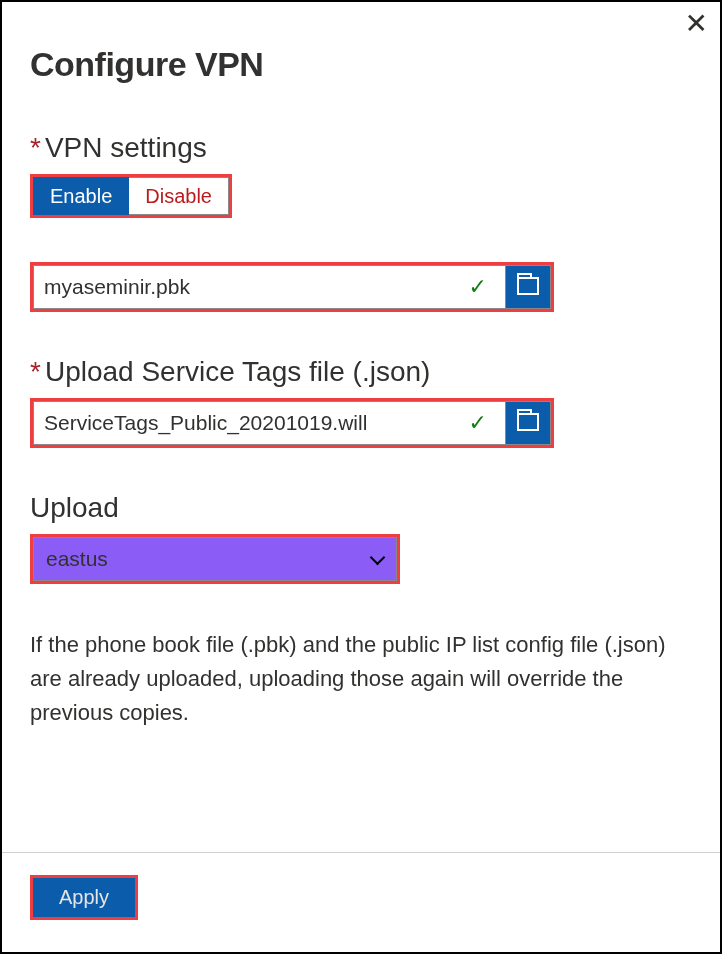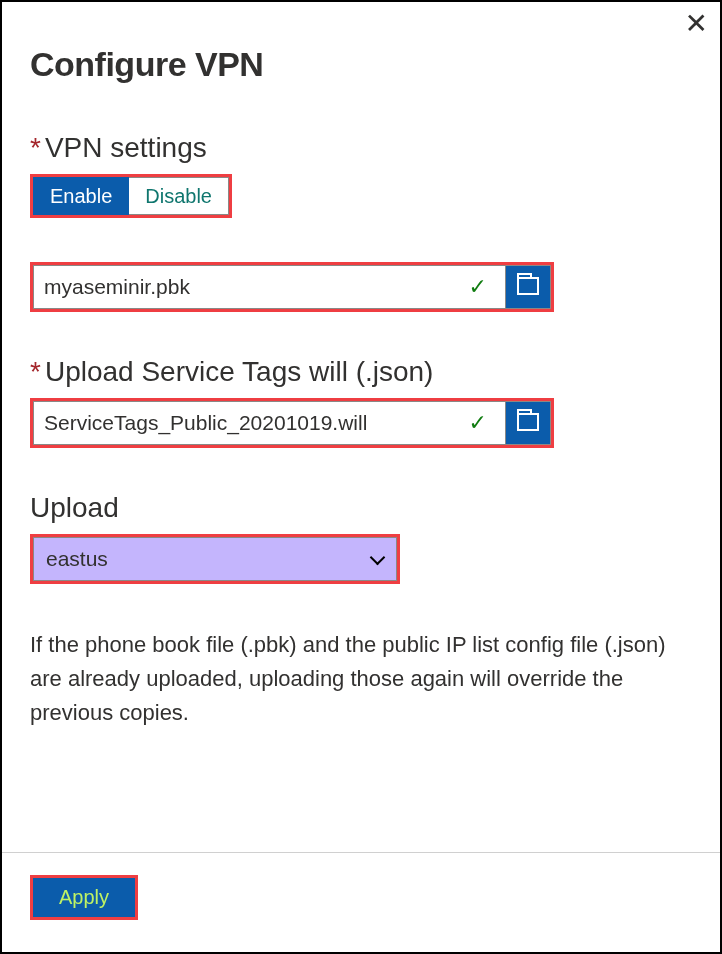--- a/index.html
+++ b/index.html
@@ -45,21 +45,21 @@
       border: 3px solid #ef3e42;
       height: 44px;
       justify-content: space-between;
     }
     .seg button {
       border: 1px solid #8a8886;
       background: #fff;
       font-size: 20px;
       padding: 4px 16px;
       cursor: pointer;
-      color: #0f766e;
+      color: #b91c1c;
       font-family: inherit;
     }
     .seg button + button { border-left: none; }
     .seg button.active {
       background: #0b5cab;
       color: #fff;
       border-color: #0b5cab;
     }
 
     
@@ -125,21 +125,21 @@
       height: 50px;
     }
     .select-inner {
       width: 100%; height: 100%;
       border: 1px solid #8a8886;
       display: flex;
       align-items: center;
       padding: 0 12px;
       font-size: 21px;
       cursor: pointer;
-      background: #c4b5fd;
+      background: #8b5cf6;
       position: relative;
     }
     .chev {
       margin-left: auto;
       width: 14px; height: 14px;
       position: relative;
     }
     .chev::before {
       content: "";
       position: absolute;
@@ -162,21 +162,21 @@
       left: 0; right: 0; bottom: 0;
       border-top: 1px solid #d0d0d0;
       padding: 22px 28px 32px 28px;
     }
     .apply-wrap {
       border: 3px solid #ef3e42;
       display: inline-block;
     }
     .apply-btn {
       background: #0b5cab;
-      color: #bef264;
+      color: #e5e5e5;
       border: none;
       font-size: 20px;
       padding: 8px 26px;
       cursor: pointer;
       font-family: inherit;
     }
   </style>
 </head>
 <body>
 
@@ -202,21 +202,21 @@
         <span class="check">✓</span>
       </div>
       <div class="file-browse">
         <div class="folder-icon"></div>
       </div>
     </div>
   </div>
 
   <div class="field">
     <label class="field-label">
-      <span class="req">*</span><span>Upload Service Tags will (.json)</span>
+      <span class="req">*</span><span>Upload Service Tags file (.json)</span>
     </label>
     <div class="file-row">
       <div class="file-text">
         <span>ServiceTags_Public_20201019.will</span>
         <span class="check">✓</span>
       </div>
       <div class="file-browse">
         <div class="folder-icon"></div>
       </div>
     </div>

